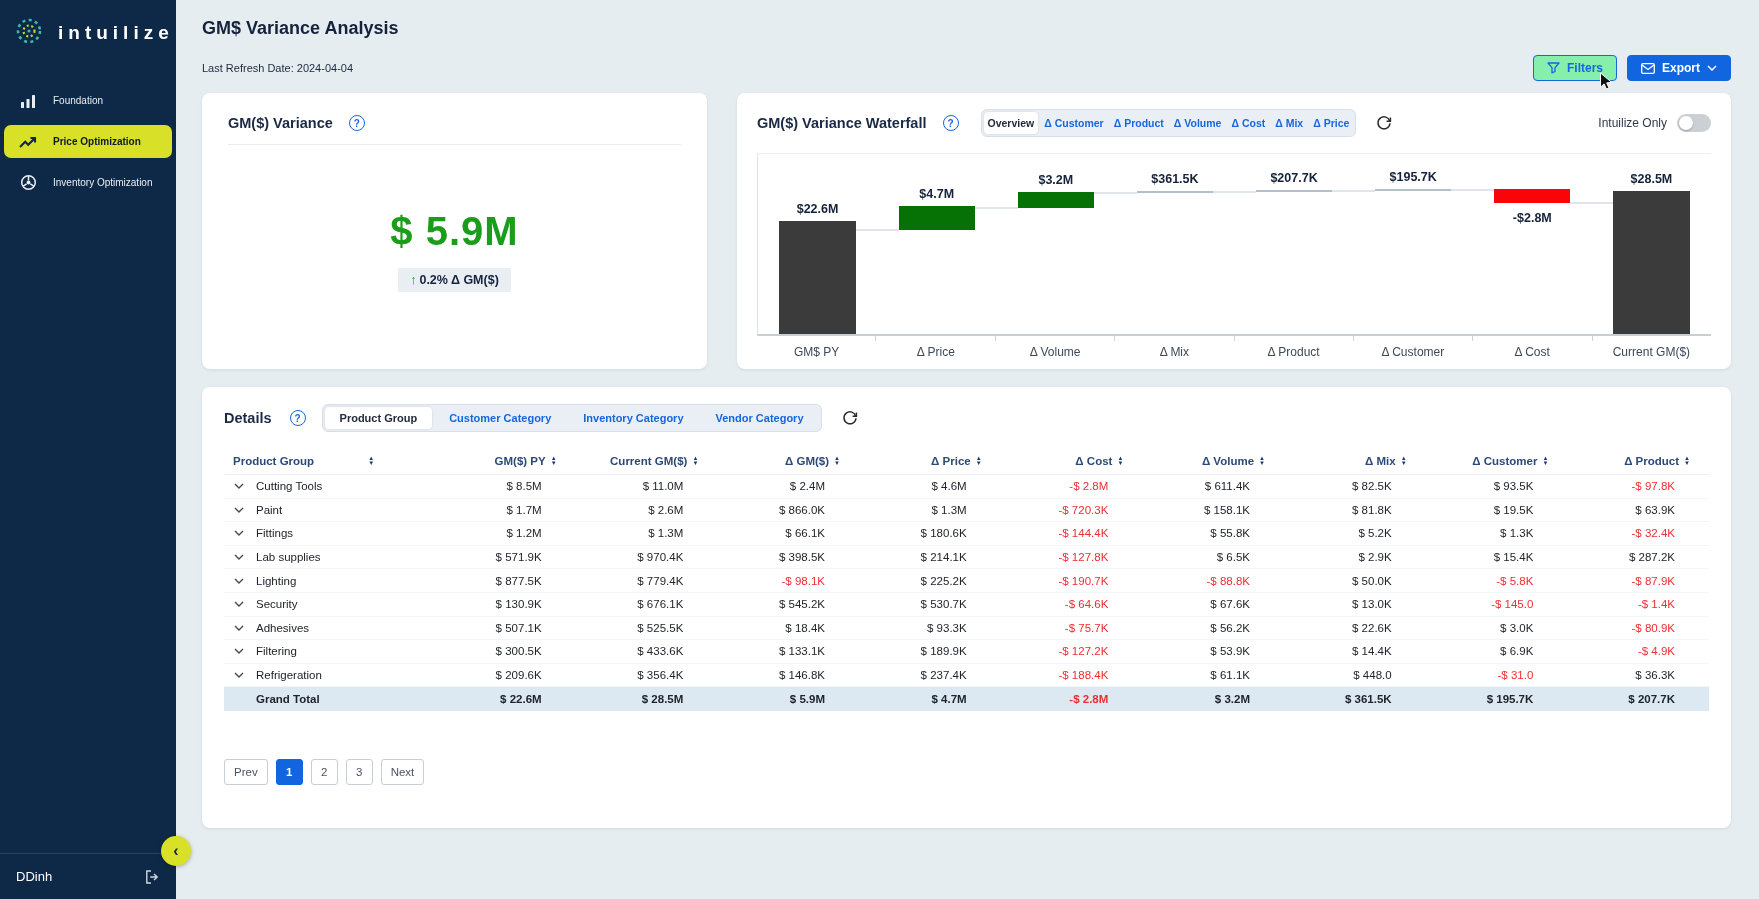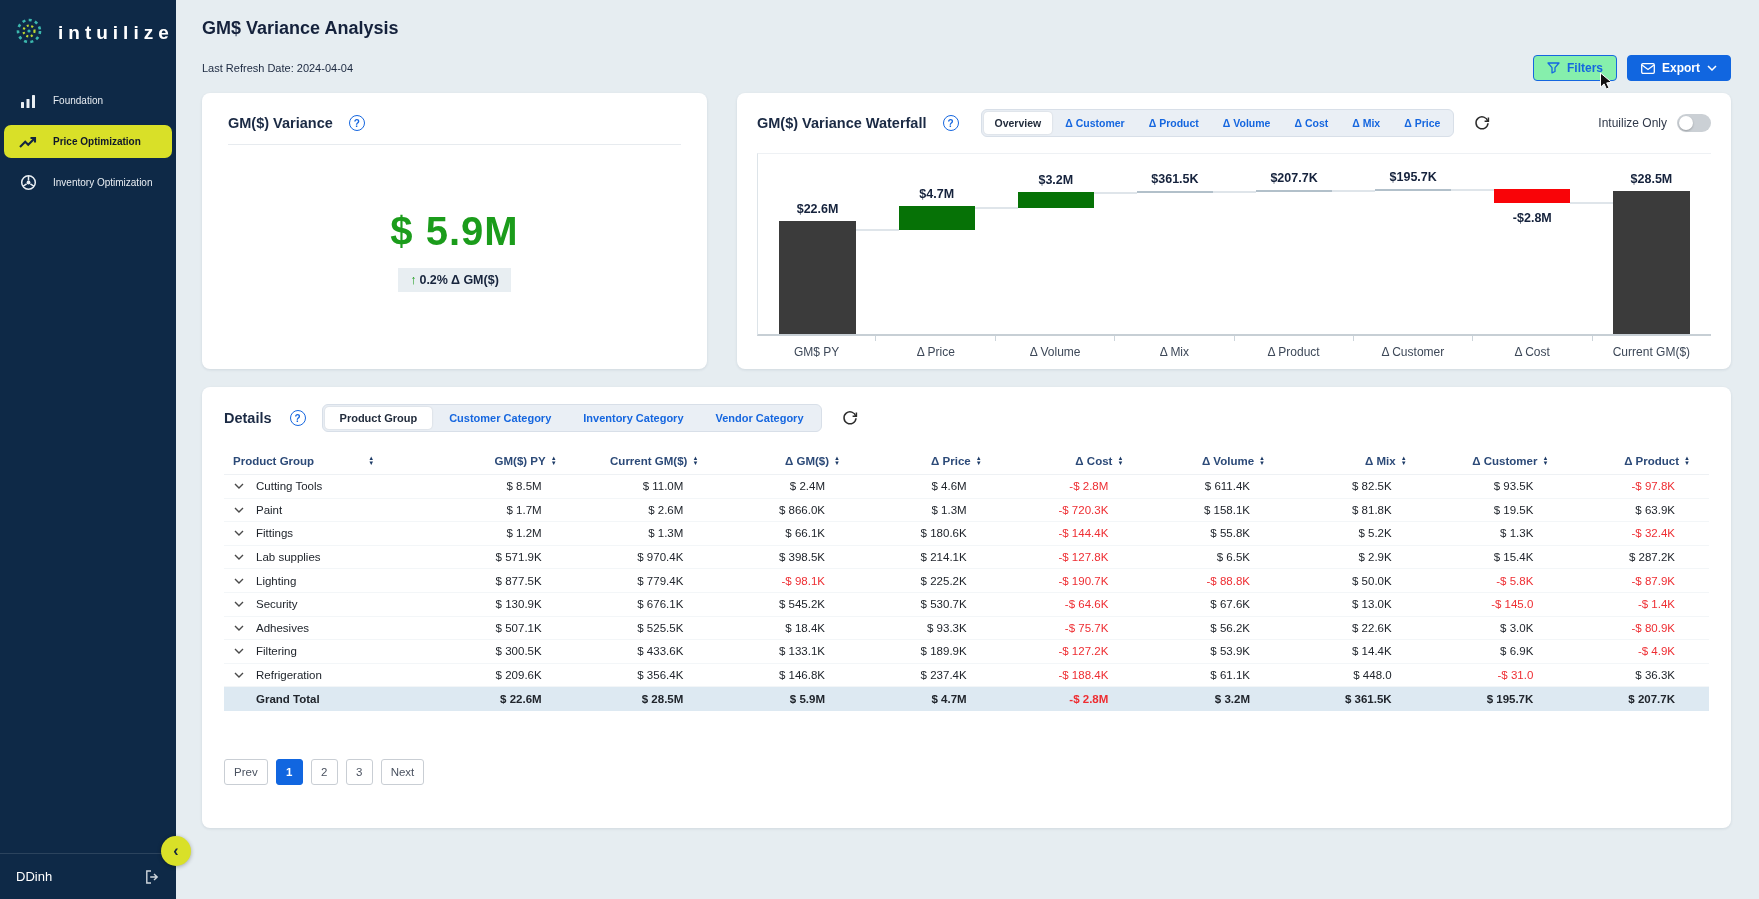--- a/index.html
+++ b/index.html
@@ -47,21 +47,21 @@
   .kpi-center { text-align:center; margin-top:64px; }
   .kpi-value { font-size:40px; font-weight:700; color:#1b9c1b; letter-spacing:1px; }
   .kpi-badge { display:inline-flex; gap:3px; margin-top:14px; background:#e8eef2; padding:5px 12px;
     font-size:12.5px; font-weight:600; color:#17243c; }
   .kpi-badge .arrow { color:#1b9c1b; }
   
   .wf-card { flex:1; height:276px; padding:16px 20px 10px 20px; display:flex; flex-direction:column; }
   .wf-head { display:flex; align-items:center; }
   .tab-group { display:flex; align-items:center; background:#eaeff5; border:1px solid #d8dfe8;
     border-radius:6px; padding:2px; gap:2px; }
-  .tab { font-size:10.5px; font-weight:600; color:#1566df; padding:5px 11px; border-radius:4px;
+  .tab { font-size:10.5px; font-weight:600; color:#1566df; padding:5px 4px; border-radius:4px;
     cursor:pointer; white-space:nowrap; }
   .tab.tab-active { background:#fff; color:#222c3c; box-shadow:0 0 2px rgba(0,0,0,.15); }
   .toggle-wrap { margin-left:auto; display:flex; align-items:center; gap:10px; font-size:12px; color:#30394a; }
   .toggle { width:34px; height:18px; border-radius:9px; background:#cbd0d5; position:relative; cursor:pointer; }
   .toggle .knob { position:absolute; left:2px; top:2px; width:14px; height:14px; border-radius:50%;
     background:#fff; box-shadow:0 1px 2px rgba(0,0,0,.25); }
   .refresh-icon { margin-left:20px; cursor:pointer; display:flex; }
   .wf-plot { position:relative; margin-top:16px; height:196px; border-top:1px solid #eef1f4;
     border-left:1px solid #dde4e9; border-bottom:2px solid #c7cfd5; }
   .wf-bar { position:absolute; }

